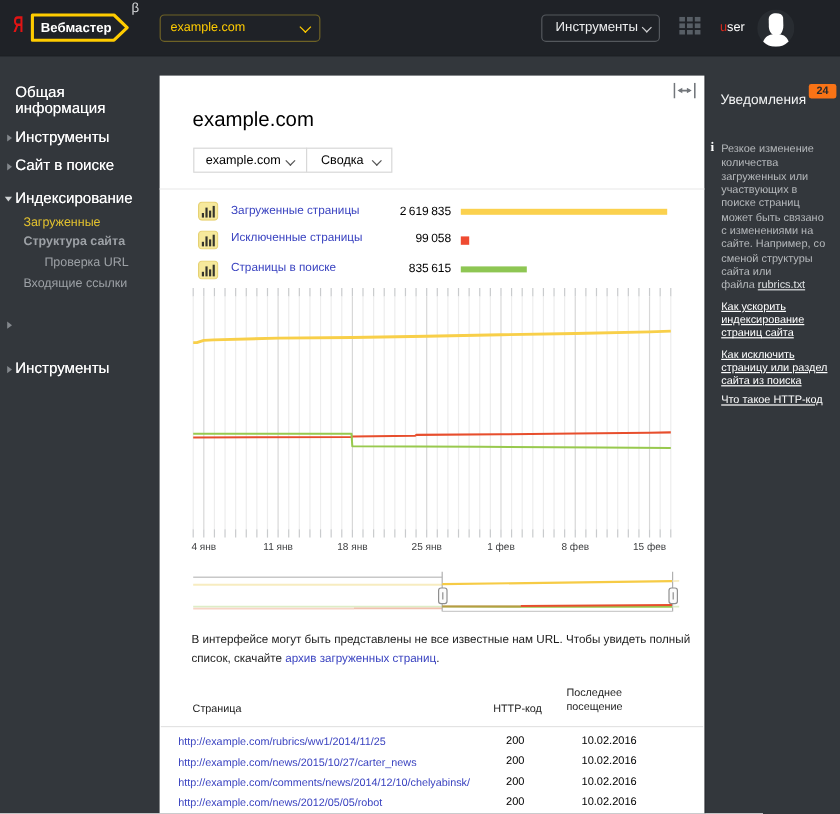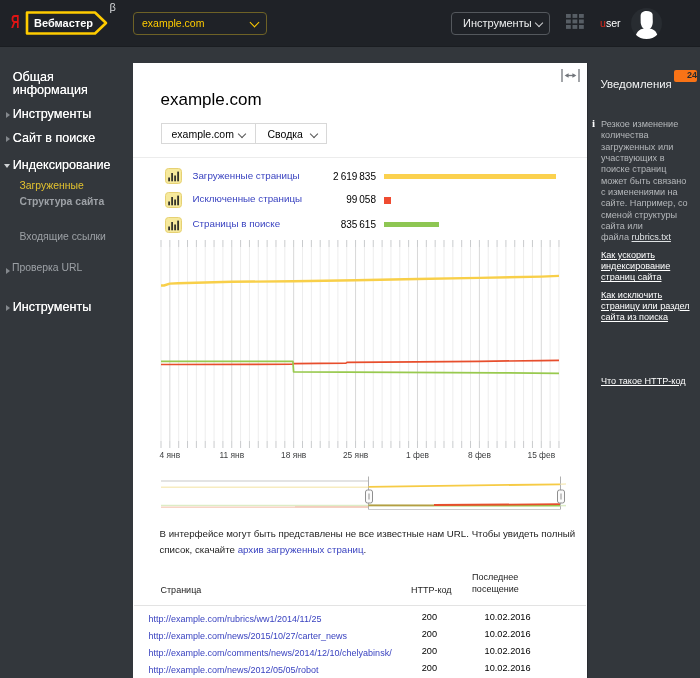--- a/index.html
+++ b/index.html
@@ -27,21 +27,21 @@
   .hr{height:1px;background:#ececec;}
   .leg{font-size:9.8px;color:#3a43c0;line-height:12px;}
   .val{font-size:10px;color:#000;text-align:right;width:80px;line-height:12px;}
   .para{left:159.5px;top:526.3px;font-size:9.7px;color:#1c1c1c;line-height:16px;}
   .para a{color:#3a43c0;text-decoration:none;}
   .thead{font-size:9px;color:#222;line-height:12px;}
   .trow a{font-size:9px;color:#3a43c0;text-decoration:none;}
   .tnum{font-size:9.2px;color:#000;line-height:12px;}
   .trow{line-height:12px;}
   .rb-title{left:600.5px;top:77.5px;font-size:11.4px;color:#f2f3f4;line-height:13px;}
-  .badge{left:674px;top:70px;width:23px;height:11.5px;background:#f97316;border-radius:2px;text-align:right;font-size:9px;font-weight:bold;color:#26292d;line-height:11.5px;}
+  .badge{left:674px;top:70px;width:23px;height:11.5px;background:#f97316;border-radius:2px;text-align:center;font-size:9px;font-weight:bold;color:#26292d;line-height:11.5px;}
   .iico{left:592px;top:117px;font-family:"Liberation Serif",serif;font-weight:bold;font-size:11px;color:#fff;}
   .rb-para{left:601px;top:119.2px;font-size:9.1px;line-height:11.3px;color:#b5b8bb;}
   .rb-para u{color:#dfe2e4;}
   .rb-link{font-size:9.1px;line-height:11.3px;color:#fff;text-decoration:underline;}
 </style></head>
 <body>
 <div class="page">
 
   <div class="abs topbar"></div>
   <div class="abs ylogo">Я</div>
@@ -90,21 +90,21 @@
 
   <div class="abs lmenu" style="left:12.7px;top:70.6px;">Общая<br>информация</div>
   <div class="abs tri" style="left:5.5px;top:111.8px;"></div>
   <div class="abs lmenu" style="left:12.7px;top:107.8px;">Инструменты</div>
   <div class="abs tri" style="left:5.5px;top:135.6px;"></div>
   <div class="abs lmenu" style="left:12.7px;top:131.6px;">Сайт в поиске</div>
   <div class="abs trid" style="left:4px;top:163.5px;"></div>
   <div class="abs lmenu" style="left:12.7px;top:158.7px;">Индексирование</div>
   <div class="abs lsub" style="left:19.5px;top:179.9px;color:#e3c22f;">Загруженные</div>
   <div class="abs lsub" style="left:19.5px;top:196.2px;font-weight:bold;">Структура сайта</div>
-  <div class="abs lsub" style="left:12px;top:213.9px;margin-top:48px;">Проверка URL</div>
+  <div class="abs lsub" style="left:37px;top:213.9px;">Проверка URL</div>
   <div class="abs lsub" style="left:19.5px;top:231.4px;">Входящие ссылки</div>
   <div class="abs tri" style="left:5.5px;top:268.4px;"></div>
   <div class="abs tri" style="left:5.5px;top:305.4px;"></div>
   <div class="abs lmenu" style="left:12.7px;top:301.4px;">Инструменты</div>
 
   <div class="abs content"></div>
   <svg class="abs" style="left:561px;top:69px;" width="19" height="13">
     <g stroke="#72767b" stroke-width="1.3" fill="none">
       <line x1="1" y1="0" x2="1" y2="13"></line>
         <line x1="18" y1="0" x2="18" y2="13"></line>
@@ -353,14 +353,14 @@
   <div class="abs trow" style="left:148.5px;top:661.7px;"><a>http://example.com/news/2012/05/05/robot</a></div>
   <div class="abs tnum" style="left:421.7px;top:661.7px;">200</div>
   <div class="abs tnum" style="left:484.6px;top:661.9px;">10.02.2016</div>
 
   <div class="abs rb-title">Уведомления</div>
   <div class="abs badge">24</div>
   <div class="abs iico">i</div>
   <div class="abs rb-para">Резкое изменение<br>количества<br>загруженных или<br>участвующих в<br>поиске страниц<br>может быть связано<br>с изменениями на<br>сайте. Например, со<br>сменой структуры<br>сайта или<br>файла <u>rubrics.txt</u></div>
   <div class="abs rb-link" style="left:601px;top:249.8px;">Как ускорить<br>индексирование<br>страниц сайта</div>
   <div class="abs rb-link" style="left:601px;top:289.7px;">Как исключить<br>страницу или раздел<br>сайта из поиска</div>
-  <div class="abs rb-link" style="left:601px;top:327.8px;margin-top:48px;">Что такое HTTP-код</div>
+  <div class="abs rb-link" style="left:601px;top:327.8px;">Что такое HTTP-код</div>
 </div>
 
 </body></html>

